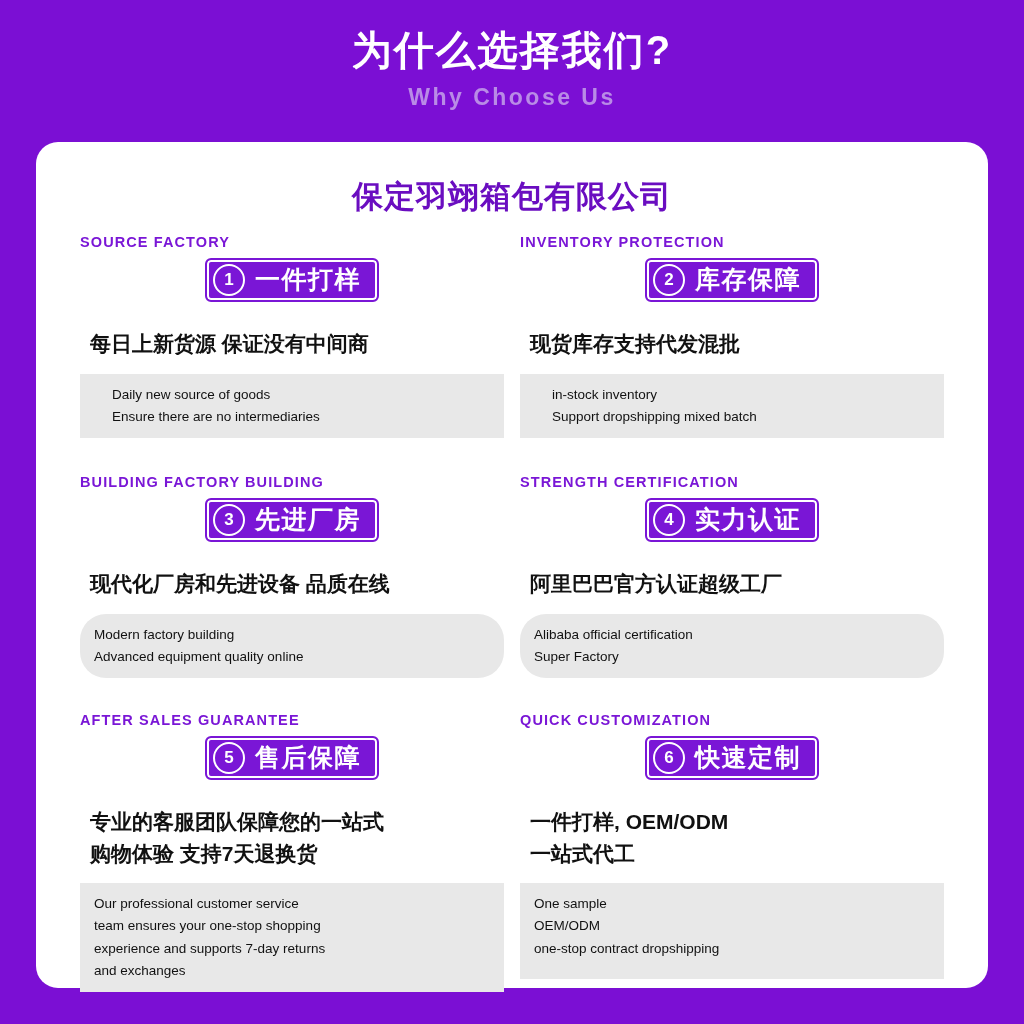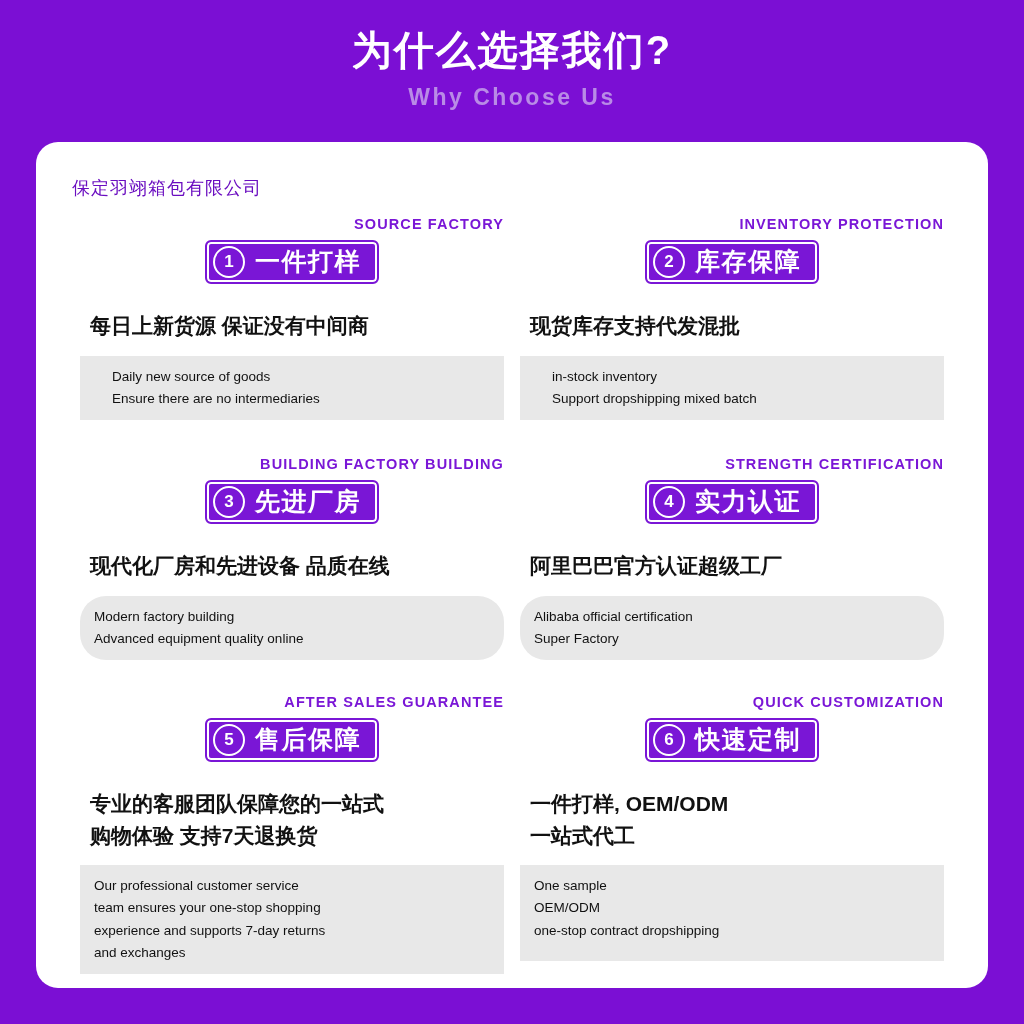--- a/index.html
+++ b/index.html
@@ -46,39 +46,39 @@
     left: 36px;
     top: 142px;
     width: 952px;
     height: 846px;
     background: #ffffff;
     border-radius: 22px;
     box-sizing: border-box;
     padding: 26px 36px 20px 36px;
   }
   .company-name {
-    text-align: left;
+    text-align: center;
     color: #6A0DC0;
-    font-size: 18px;
-    font-weight: normal;
+    font-size: 31px;
+    font-weight: bold;
     letter-spacing: 1px;
     margin: 8px 0 16px 0;
   }
   
   .grid {
     display: grid;
     grid-template-columns: 1fr 1fr;
     column-gap: 0px;
   }
   .block {
     padding: 0 8px;
     box-sizing: border-box;
   }
   .eyebrow {
-    text-align: right;
+    text-align: left;
     color: #7A16D6;
     font-size: 14.5px;
     font-weight: bold;
     letter-spacing: 1.1px;
     margin-bottom: 8px;
   }
   .badge-row {
     display: flex;
     justify-content: center;
   }

